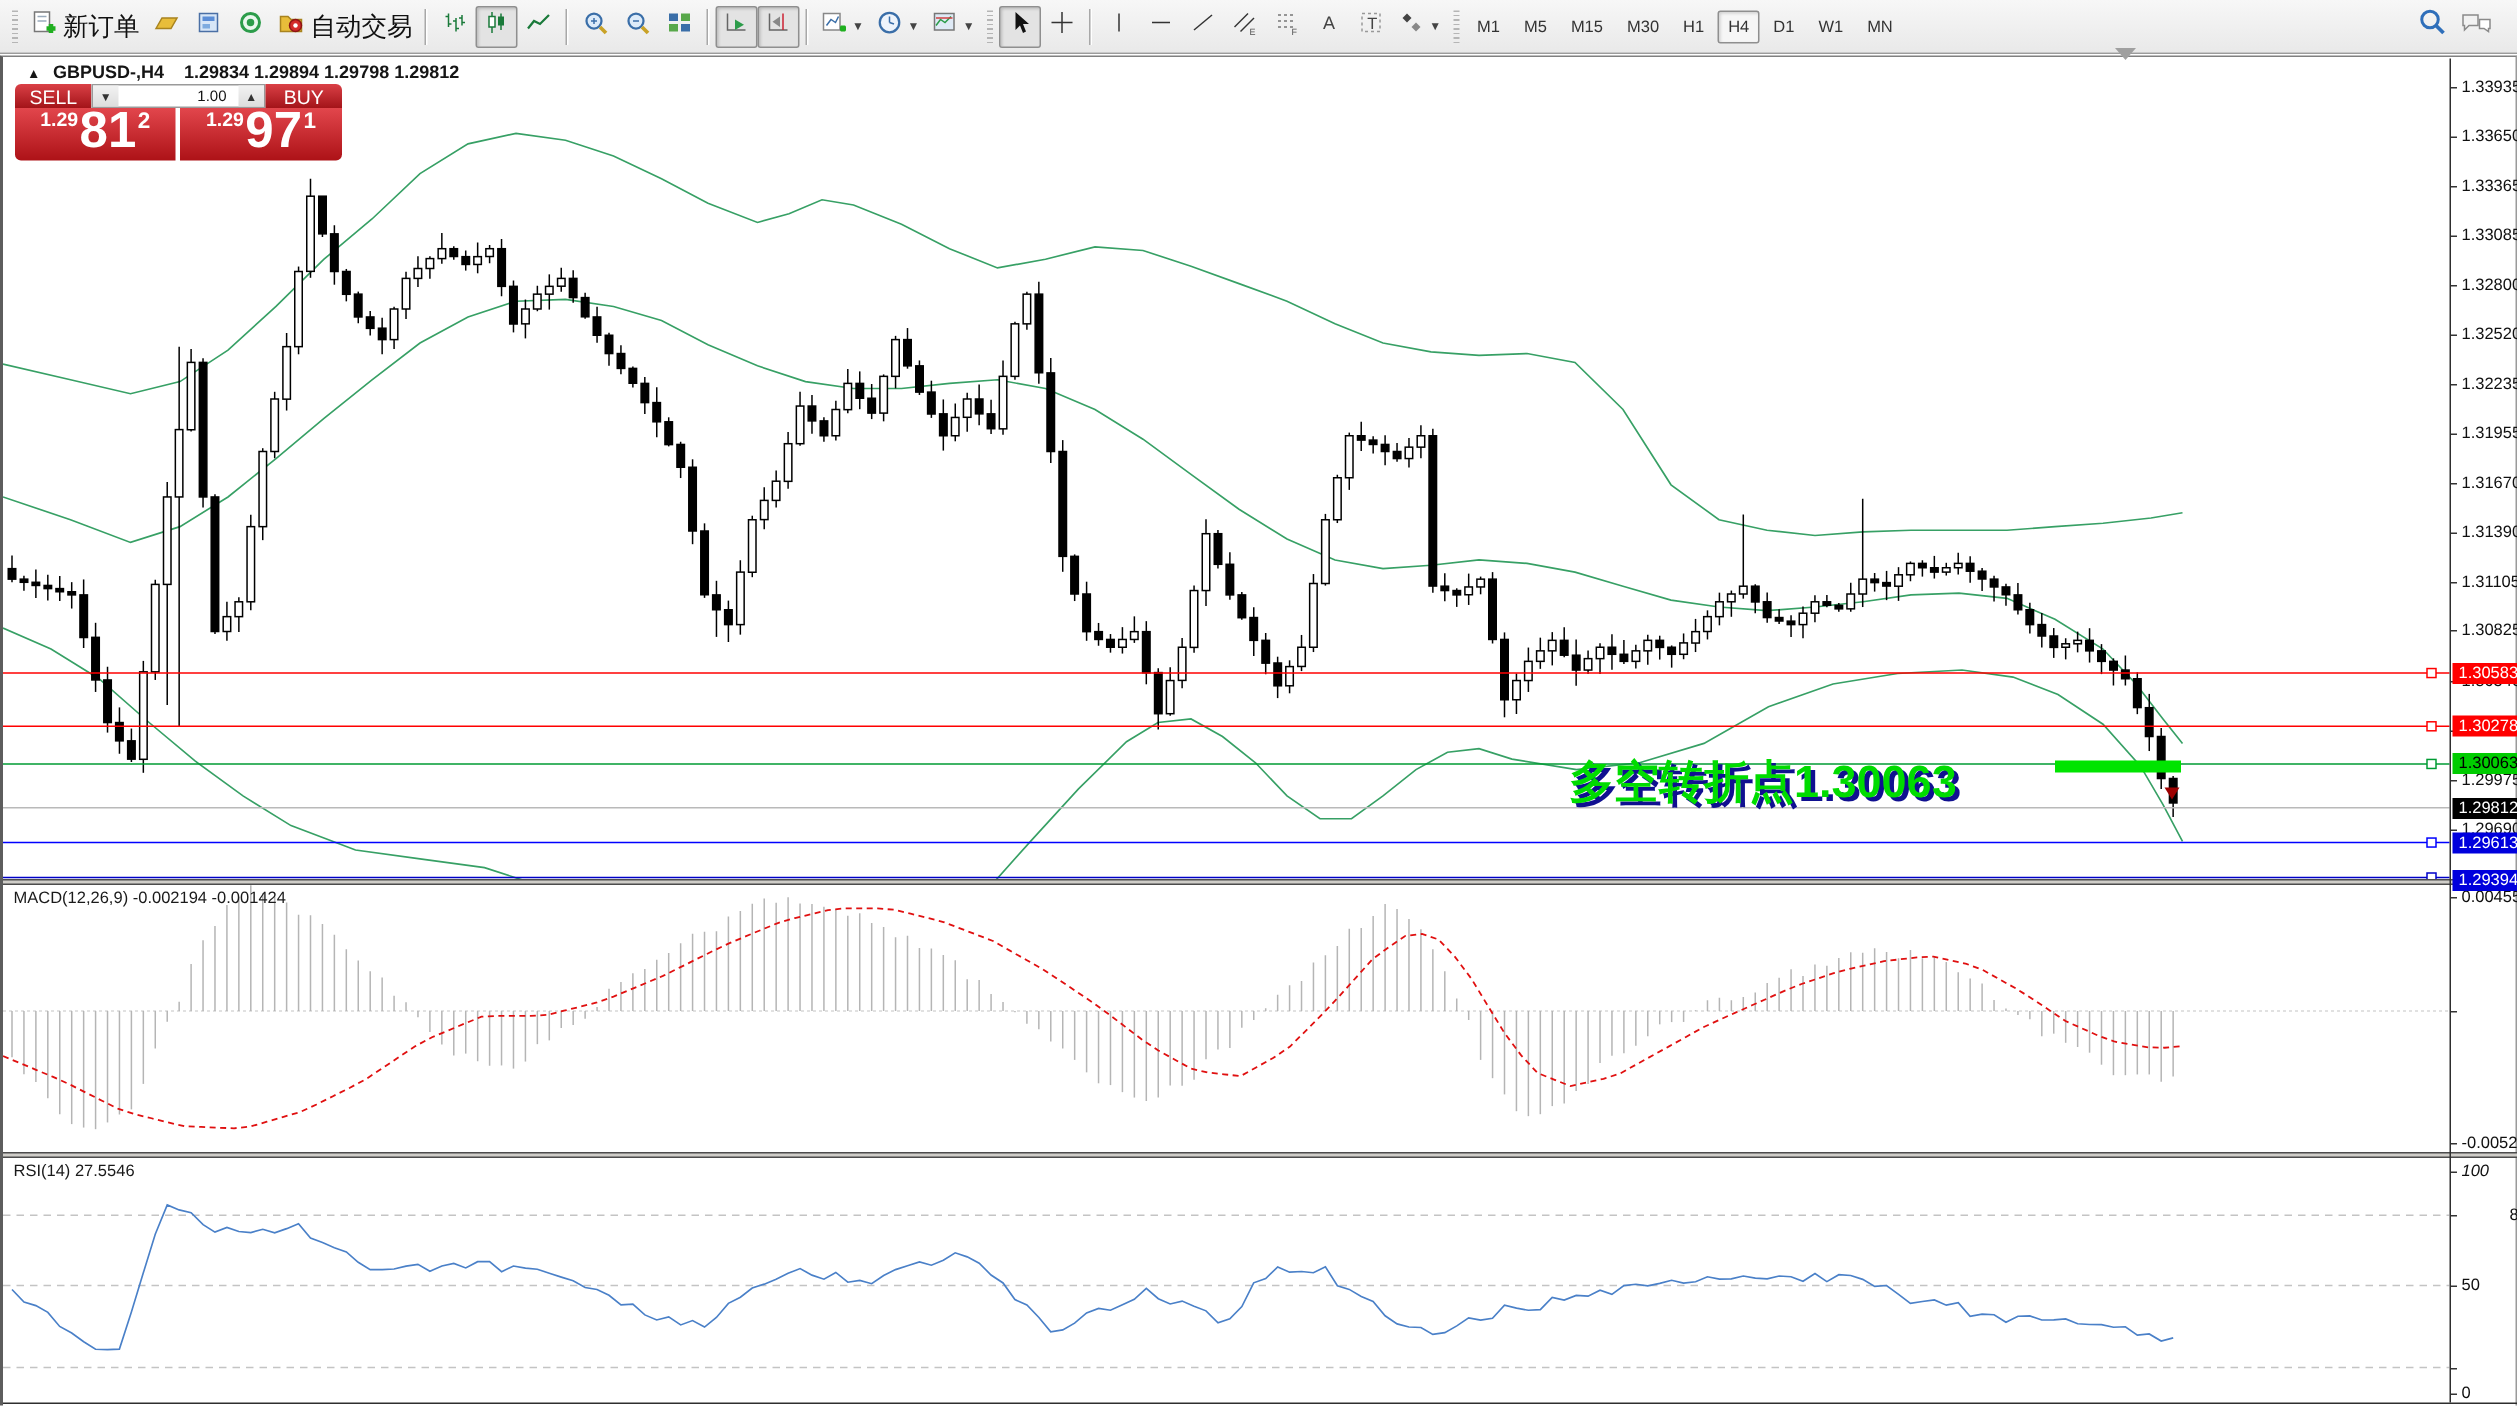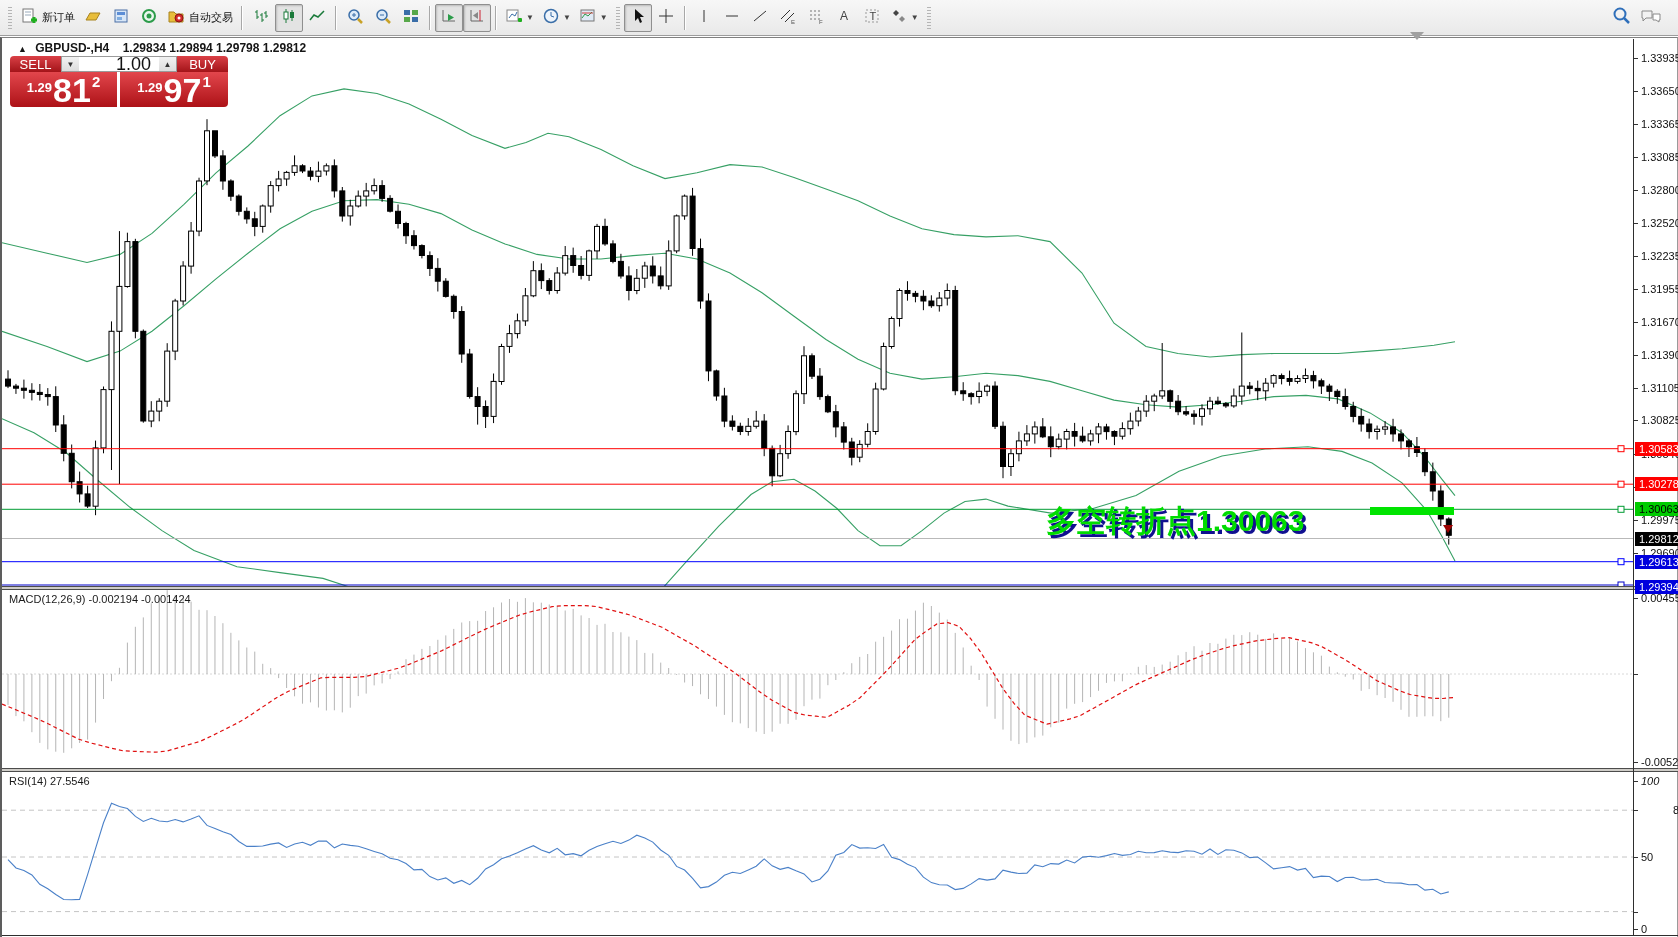--- a/index.html
+++ b/index.html
@@ -8,21 +8,21 @@
   
   #toolbar{position:absolute;left:0;top:0;width:1678px;height:36px;
     background:linear-gradient(#f7f7f7,#e9e9e9);border-bottom:1px solid #9c9c9c;
     display:flex;align-items:center;padding:0 4px;}
   .grip{width:4px;height:22px;margin:0 4px;
     background:repeating-linear-gradient(to bottom,#b5b5b5 0 1px,transparent 1px 3px);}
   .tsep{width:2px;height:24px;margin:0 4px;border-left:1px solid #a8a8a8;border-right:1px solid #fff;}
   .tbtn{height:28px;min-width:28px;display:flex;align-items:center;justify-content:center;
     border:1px solid transparent;border-radius:2px;padding:0 3px;cursor:default;}
   .tbtn.pressed{border:1px solid #8f8f8f;background:#e3e3e3;box-shadow:inset 1px 1px 2px rgba(0,0,0,.18);}
-  .tbtn-label{font-size:11px;color:#111;margin-left:4px;white-space:nowrap;}
+  .tbtn-label{font-size:17px;color:#111;margin-left:4px;white-space:nowrap;}
   .caret{font-size:8px;color:#444;margin-left:3px;}
   .tf{font-size:11px;color:#333;padding:4px 6px;border:1px solid transparent;border-radius:2px;margin:0 1px;}
   .tf.active{border:1px solid #8f8f8f;background:#f6f6f6;box-shadow:inset 1px 1px 2px rgba(0,0,0,.15);}
   #tb-right{margin-left:auto;display:flex;align-items:center;margin-right:8px;}
   
   #chart-window{position:absolute;left:0;top:37px;width:1678px;height:900px;background:#fff;
     border-left:2px solid #5d5d5d;border-top:1px solid #808080;border-right:1px solid #9a9a9a;}
   #chart-svg{position:absolute;left:0;top:0;z-index:1;}
   .pane-sep{position:absolute;left:0;width:1678px;height:4px;background:#cfcdc8;
     border-top:1px solid #4c4c4c;border-bottom:1px solid #4c4c4c;z-index:2;}
@@ -38,24 +38,24 @@
   
   #trade-panel{position:absolute;left:8px;top:18px;width:218px;z-index:6;font-family:"Liberation Sans",sans-serif;}
   #tp-row1{display:flex;height:16px;}
   .tp-btn{width:51px;color:#fff;font-size:13px;display:flex;align-items:center;justify-content:center;
     background:linear-gradient(#da4046,#a31419);}
   #tp-sell{border-radius:4px 0 0 0;}
   #tp-buy{border-radius:0 4px 0 0;width:51px;}
   #tp-spin{flex:1;display:flex;background:#fff;border:1px solid #9a9a9a;}
   .spin-btn{width:17px;background:linear-gradient(#f2f2f2,#ddd);color:#333;font-size:8px;
     display:flex;align-items:center;justify-content:center;}
-  #tp-vol{flex:1;font-size:18px;color:#111;display:flex;align-items:center;justify-content:flex-end;padding-right:8px;}
+  #tp-vol{flex:1;font-size:10px;color:#111;display:flex;align-items:center;justify-content:flex-end;padding-right:8px;}
   #tp-row2{display:flex;margin-top:0;}
   .tp-price{width:107px;height:35px;color:#fff;position:relative;
-    background:linear-gradient(#e2464c,#ad1217);display:flex;align-items:center;justify-content:center;}
+    background:linear-gradient(#e2464c,#ad1217);display:flex;align-items:flex-start;justify-content:center;}
   .tp-price.left{border-radius:0 0 0 4px;margin-right:3px;width:107px;}
   .tp-price.right{border-radius:0 0 4px 0;width:108px;}
   .tp-small{font-size:13px;font-weight:700;margin:0 1px 4px 0;}
   .tp-big{font-size:34px;font-weight:700;line-height:30px;}
   .tp-sup{font-size:15px;font-weight:700;margin:0 0 16px 1px;}
   
   #annotation{position:absolute;left:1044px;top:463px;font-size:30px;font-weight:700;z-index:5;
     white-space:nowrap;letter-spacing:0px;}
   #shift-marker{position:absolute;left:1408px;top:-6px;width:0;height:0;z-index:6;
     border-left:7px solid transparent;border-right:7px solid transparent;border-top:8px solid #a0a0a0;}
@@ -311,20 +311,31 @@
       <svg width="18" height="18">
           <path d="M6,3 L9,6 L6,9 L3,6 Z" fill="#444"></path>
           <path d="M12,9 L15,12 L12,15 L9,12 Z" fill="#888"></path>
         </svg>
     </span>
       <span class="caret">▼</span>
   </div>
 
   <div class="grip"></div>
 
+  <div id="tf-group" style="display: flex;">
+      <div class="tf">M1</div>
+      <div class="tf">M5</div>
+      <div class="tf">M15</div>
+      <div class="tf">M30</div>
+      <div class="tf">H1</div>
+      <div class="tf active">H4</div>
+      <div class="tf">D1</div>
+      <div class="tf">W1</div>
+      <div class="tf">MN</div>
+    </div>
 
   <div id="tb-right">
     <div class="tbtn">
       <span>
         <svg width="20" height="20">
             <circle cx="8" cy="8" r="5.5" fill="none" stroke="#2f6fba" stroke-width="2"></circle>
         <line x1="12" y1="12" x2="17" y2="17" stroke="#2f6fba" stroke-width="2.5"></line>
           </svg>
       </span>
     </div>

